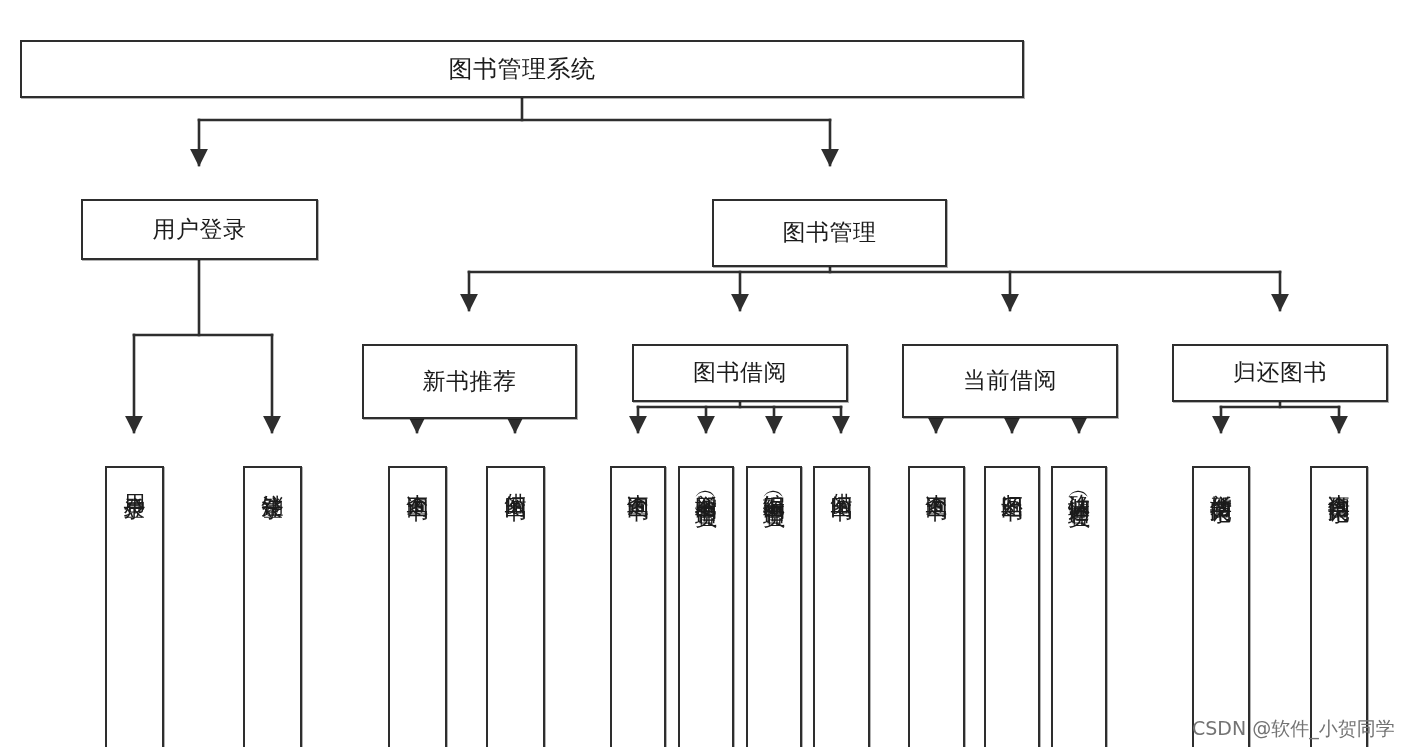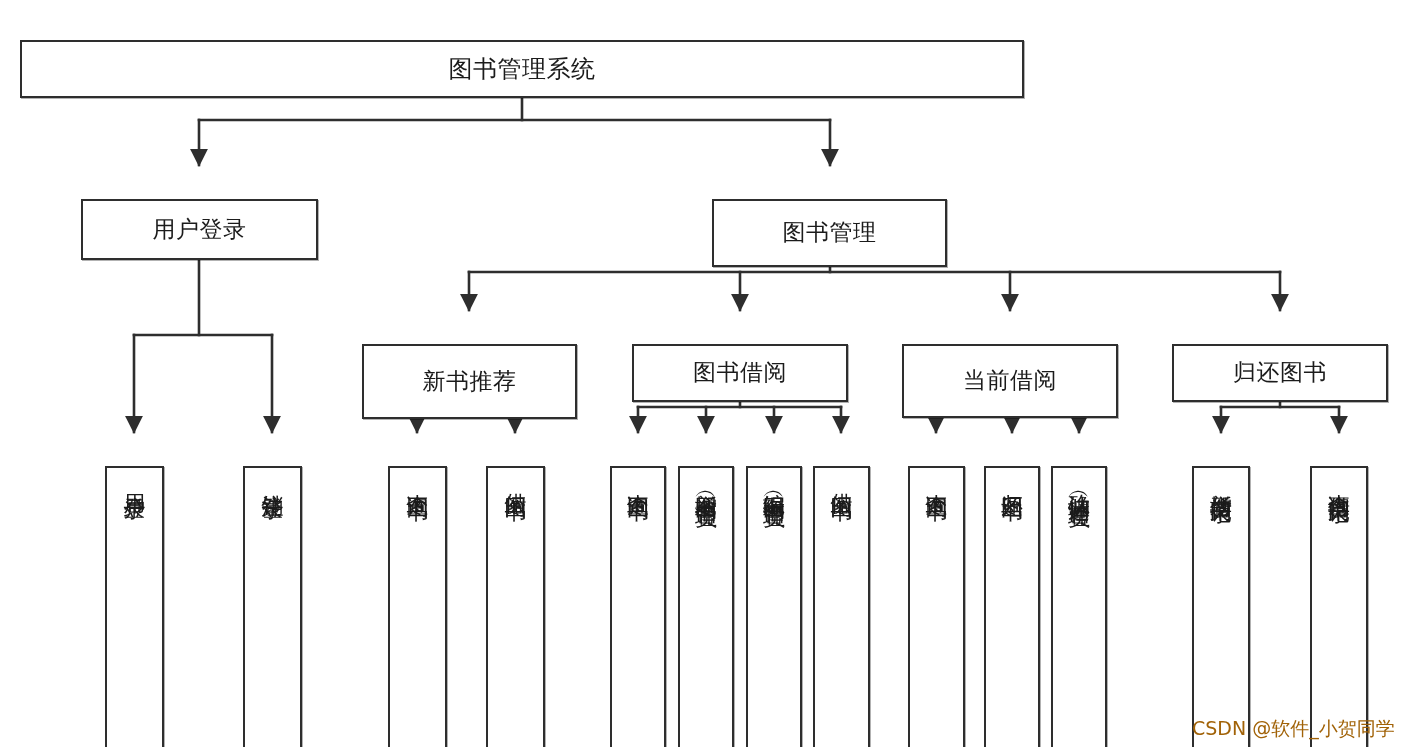--- a/index.html
+++ b/index.html
@@ -61,21 +61,21 @@
   .node.vertical .label {
     writing-mode: vertical-rl;
     text-orientation: upright;
     font-size: 22px;
     letter-spacing: 2px;
     line-height: 1;
     margin: 0 auto;
   }
   #watermark {
     position: absolute;
-    color: #a16207;
+    color: #737373;
     font-size: 19px;
     white-space: nowrap;
     user-select: none;
   }
 </style>
 </head>
 <body>
 
 <div id="diagram-root">
 

